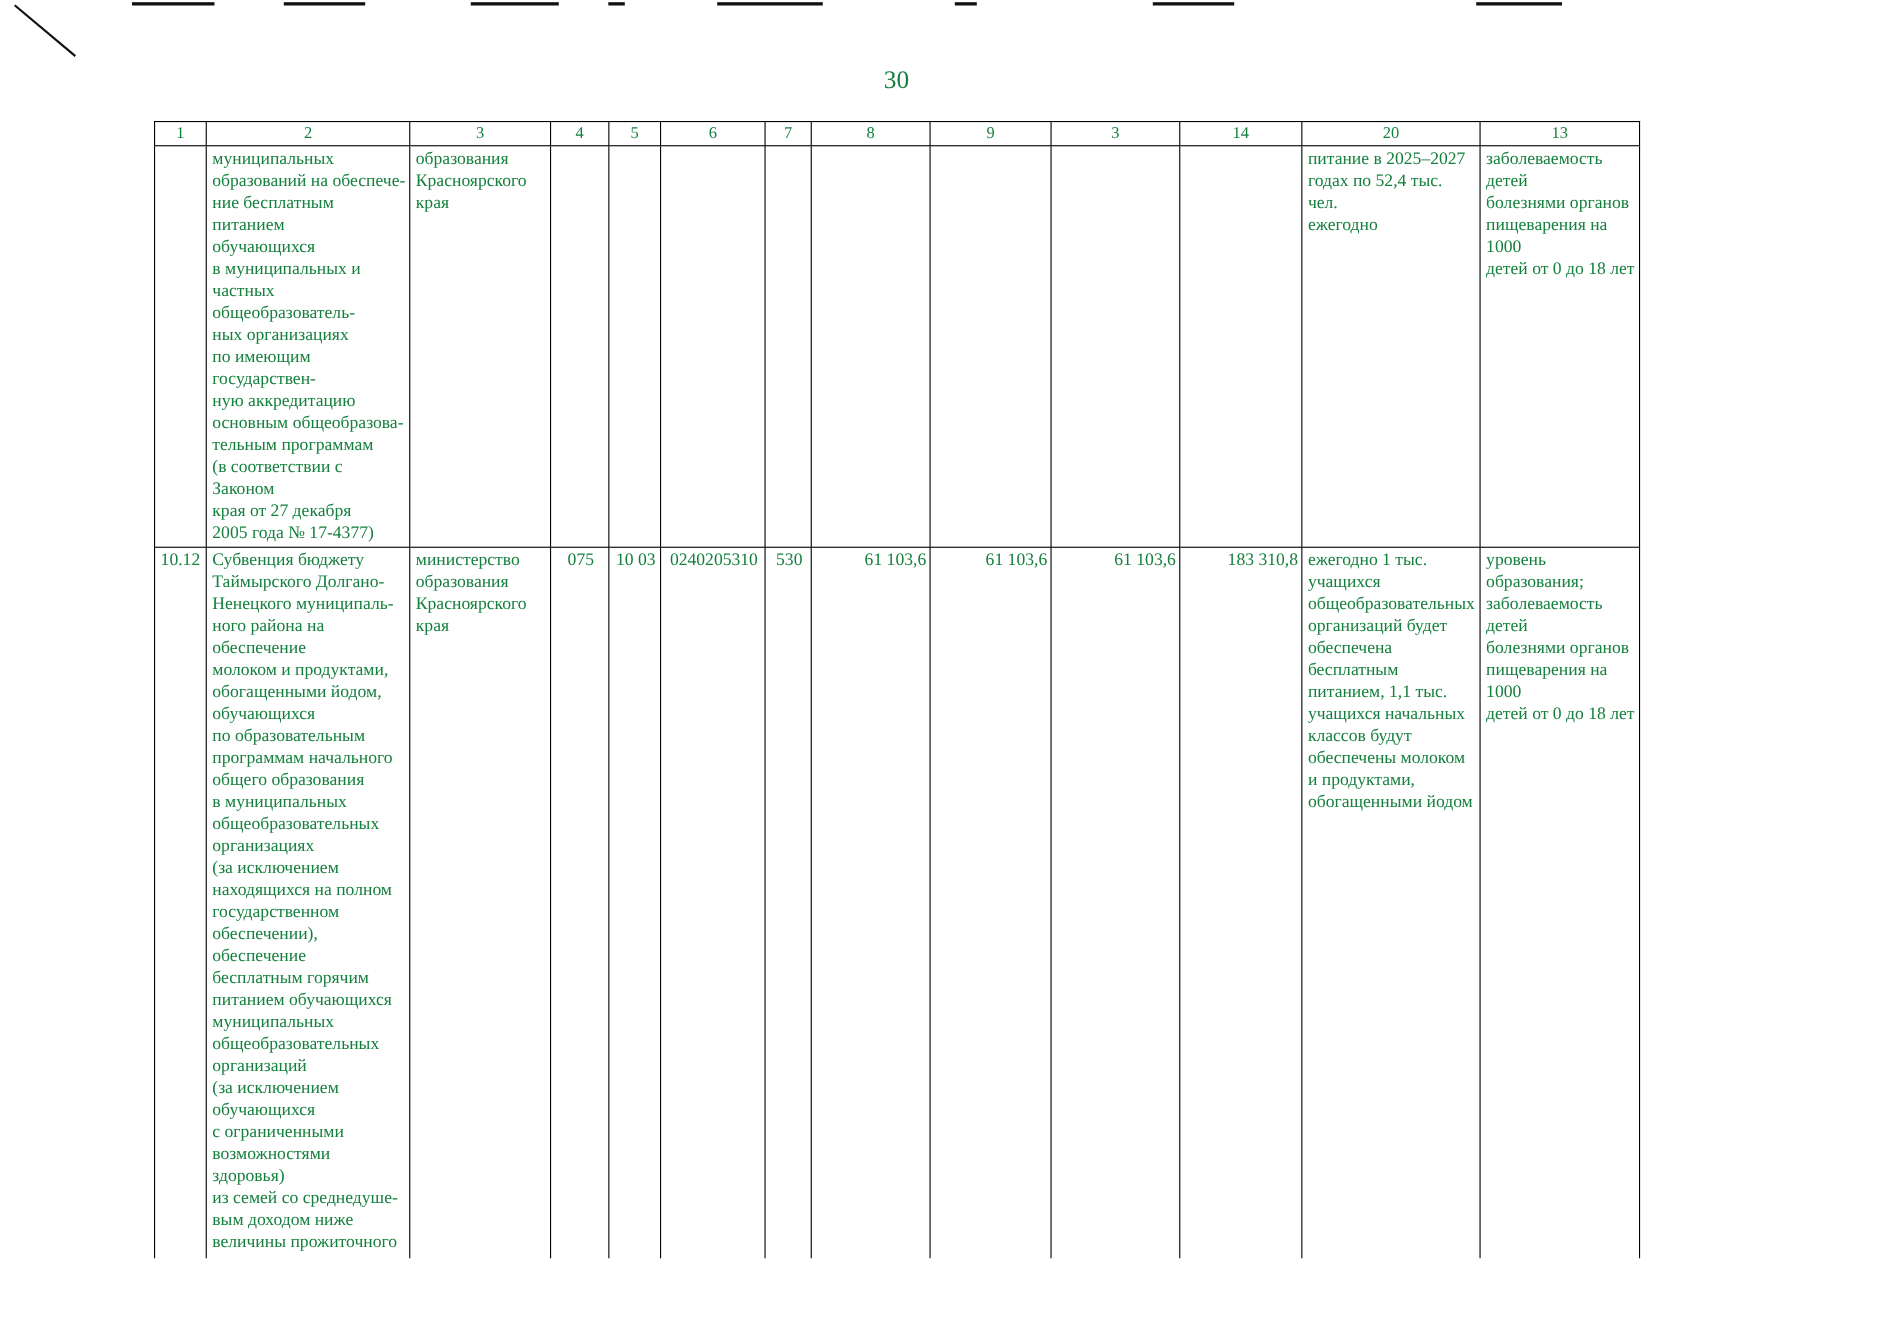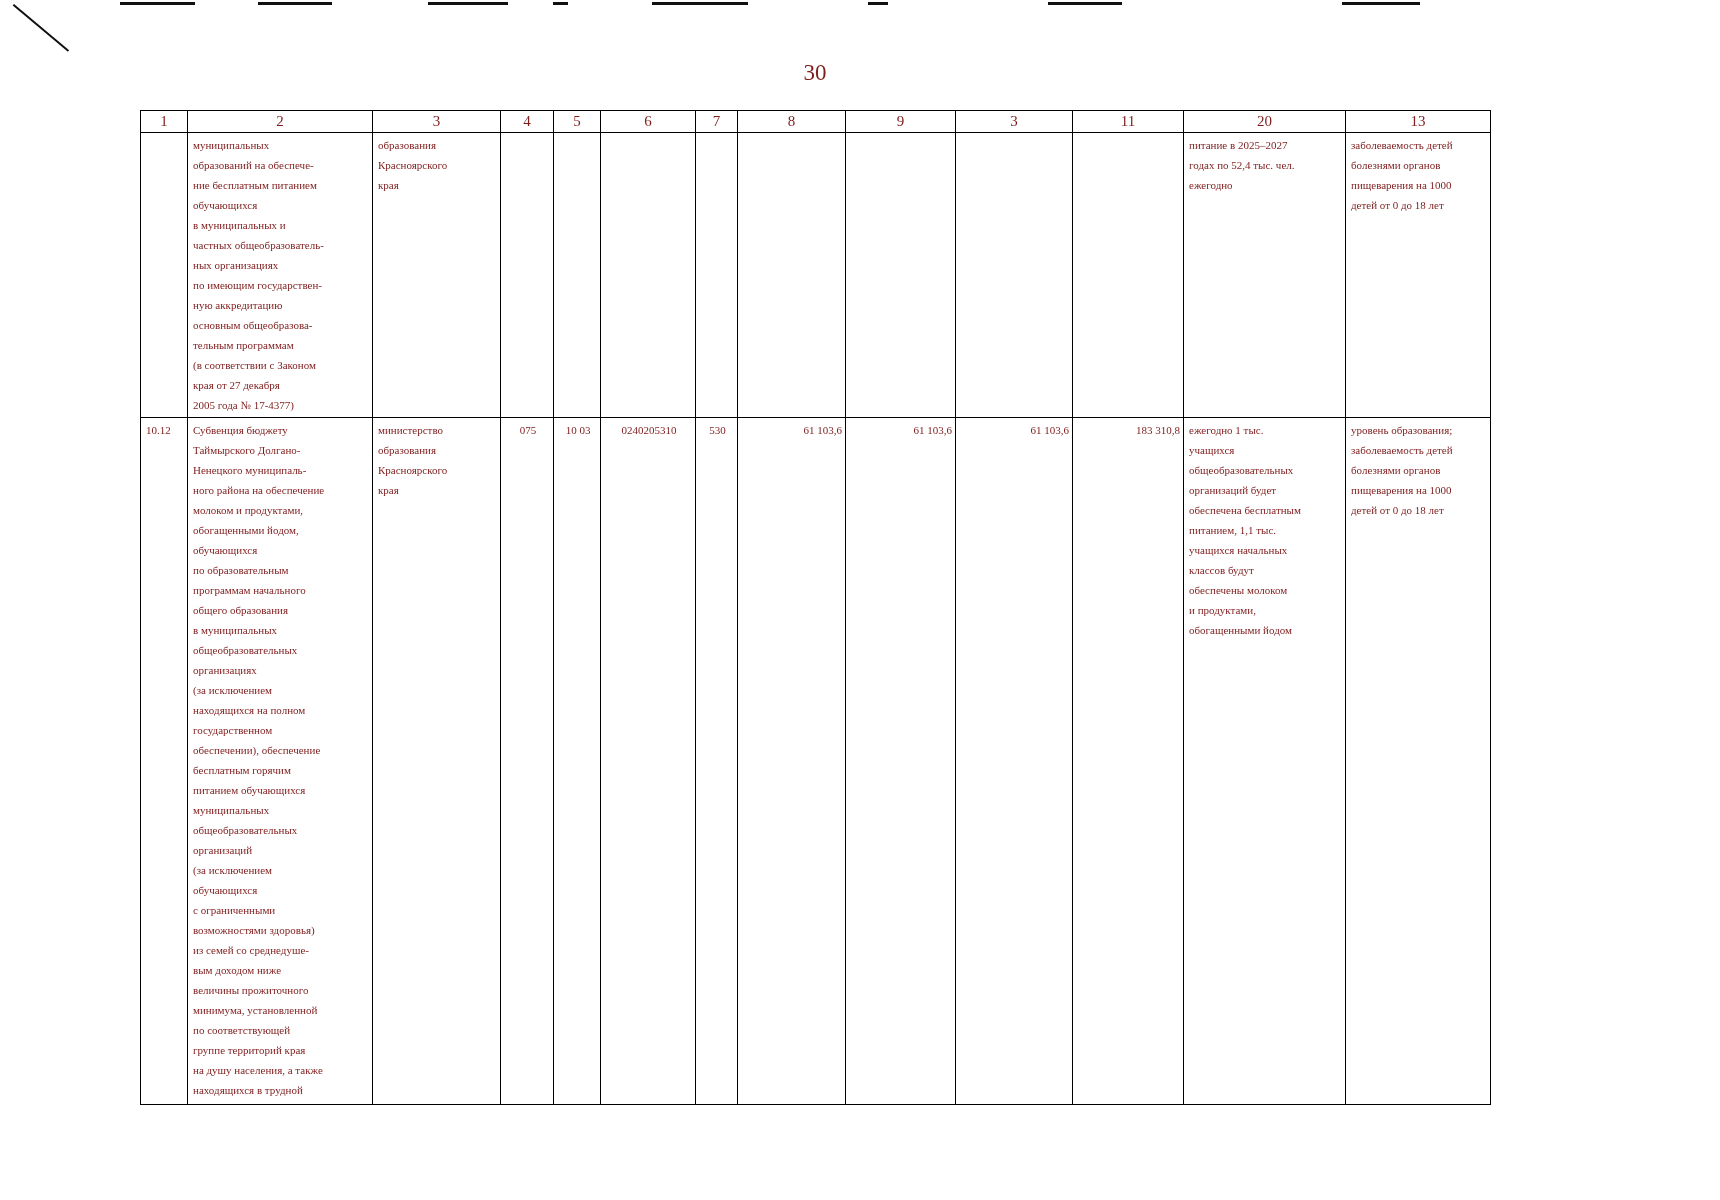--- a/index.html
+++ b/index.html
@@ -5,21 +5,21 @@
   html, body {
     margin: 0;
     padding: 0;
     background: #ffffff;
   }
   .page {
     position: relative;
     width: 1720px;
     height: 1144px;
     background: #ffffff;
-    color: #7f1d1d;
+    color: #15803d;
     font-family: "Liberation Serif", "DejaVu Serif", serif;
     overflow: hidden;
   }
   
   .artifact {
     position: absolute;
     background: #111;
   }
   .diag {
     left: 14px; top: 4px;
@@ -61,21 +61,21 @@
   }
   table.doc-table th {
     font-size: 15px;
     height: 21px;
     text-align: center;
     vertical-align: middle;
     padding: 0;
   }
   table.doc-table td {
     vertical-align: top;
-    font-size: 11px;
+    font-size: 16px;
     line-height: 20px;
     padding: 2px 3px 2px 5px;
     white-space: pre-line;
     overflow: hidden;
   }
   tr.row-cont td { height: 276px; }
   tr.row-item td { height: 682px; }
   td.center { text-align: center; padding-left: 1px; padding-right: 1px; }
   td.money  { text-align: right; padding-right: 13px; }
 </style>
@@ -117,21 +117,21 @@
         <th>1</th>
         <th>2</th>
         <th>3</th>
         <th>4</th>
         <th>5</th>
         <th>6</th>
         <th>7</th>
         <th>8</th>
         <th>9</th>
         <th>3</th>
-        <th>11</th>
+        <th>14</th>
         <th>20</th>
         <th>13</th>
       </tr>
     </thead>
     <tbody>
       <tr class="row-cont">
         <td class="center"></td>
         <td>муниципальных
 образований на обеспече-
 ние бесплатным питанием

